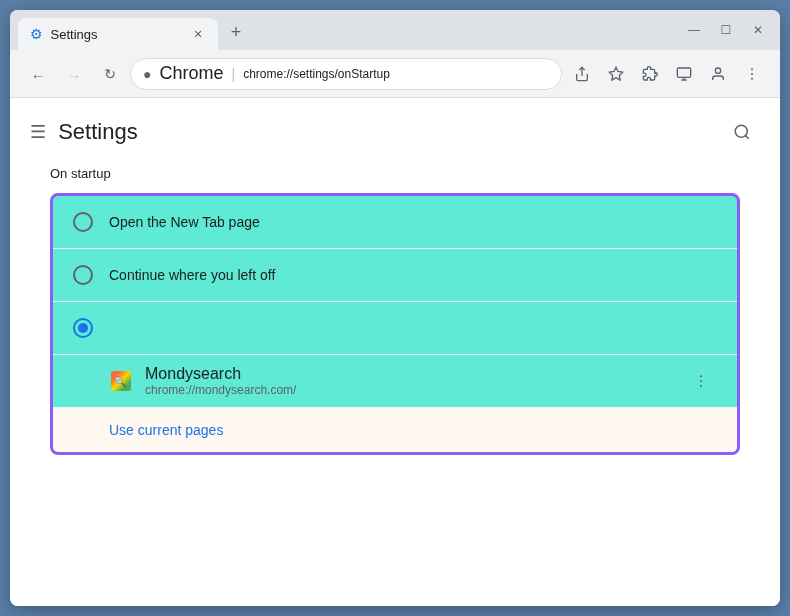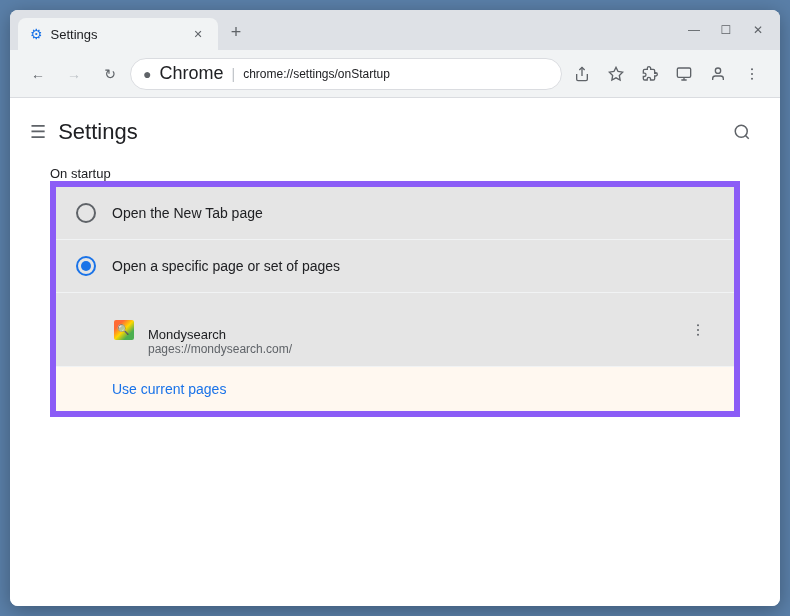--- a/index.html
+++ b/index.html
@@ -228,26 +228,27 @@
     
     .settings-body {
       padding: 0 40px 40px 40px;
       flex: 1;
     }
 
     .section-title {
       font-size: 13px;
       font-weight: 500;
       color: #202124;
+      margin-bottom: 12px;
     }
 
     .options-card {
-      border: 6px solid #8b5cf6;
-      border-radius: 0;
-      background: #e5e5e5;
+      border: 3px solid #8b5cf6;
+      border-radius: 8px;
+      background: #5eead4;
       overflow: hidden;
     }
 
     .option-row {
       display: flex;
       align-items: center;
       padding: 16px 20px;
       gap: 16px;
       border-bottom: 1px solid #f1f3f4;
     }
@@ -312,24 +313,23 @@
       align-items: center;
       justify-content: center;
       font-size: 10px;
     }
 
     .page-info {
       flex: 1;
     }
 
     .page-name {
-      font-size: 13px;
+      font-size: 16px;
       color: #202124;
       font-weight: 400;
-      margin-top: 24px;
     }
 
     .page-url {
       font-size: 12px;
       color: #5f6368;
     }
 
     .more-btn {
       width: 32px;
       height: 32px;
@@ -461,35 +461,39 @@
       <div class="section-title">On startup</div>
 
       <div class="options-card">
 
         <div class="option-row">
           <div class="radio-outer">
           </div>
           <span class="option-label">Open the New Tab page</span>
         </div>
 
+        <div class="option-row">
+          <div class="radio-outer">
+          </div>
+          <span class="option-label">Continue where you left off</span>
+        </div>
 
         <div class="option-row">
           <div class="radio-outer selected">
             <div class="radio-inner"></div>
           </div>
-          <span class="option-label">Open a specific page or set of pages</span>
         </div>
 
         <div class="page-entry">
           <div class="page-favicon">
             <div class="favicon-mondysearch">🔍</div>
           </div>
           <div class="page-info">
             <div class="page-name">Mondysearch</div>
-            <div class="page-url">pages://mondysearch.com/</div>
+            <div class="page-url">chrome://mondysearch.com/</div>
           </div>
           <div class="more-btn">
             <svg width="16" height="16" viewBox="0 0 24 24" fill="#5f6368">
               <circle cx="12" cy="5" r="1.5"></circle>
                 <circle cx="12" cy="12" r="1.5"></circle>
                 <circle cx="12" cy="19" r="1.5"></circle>
             </svg>
           </div>
         </div>
 

